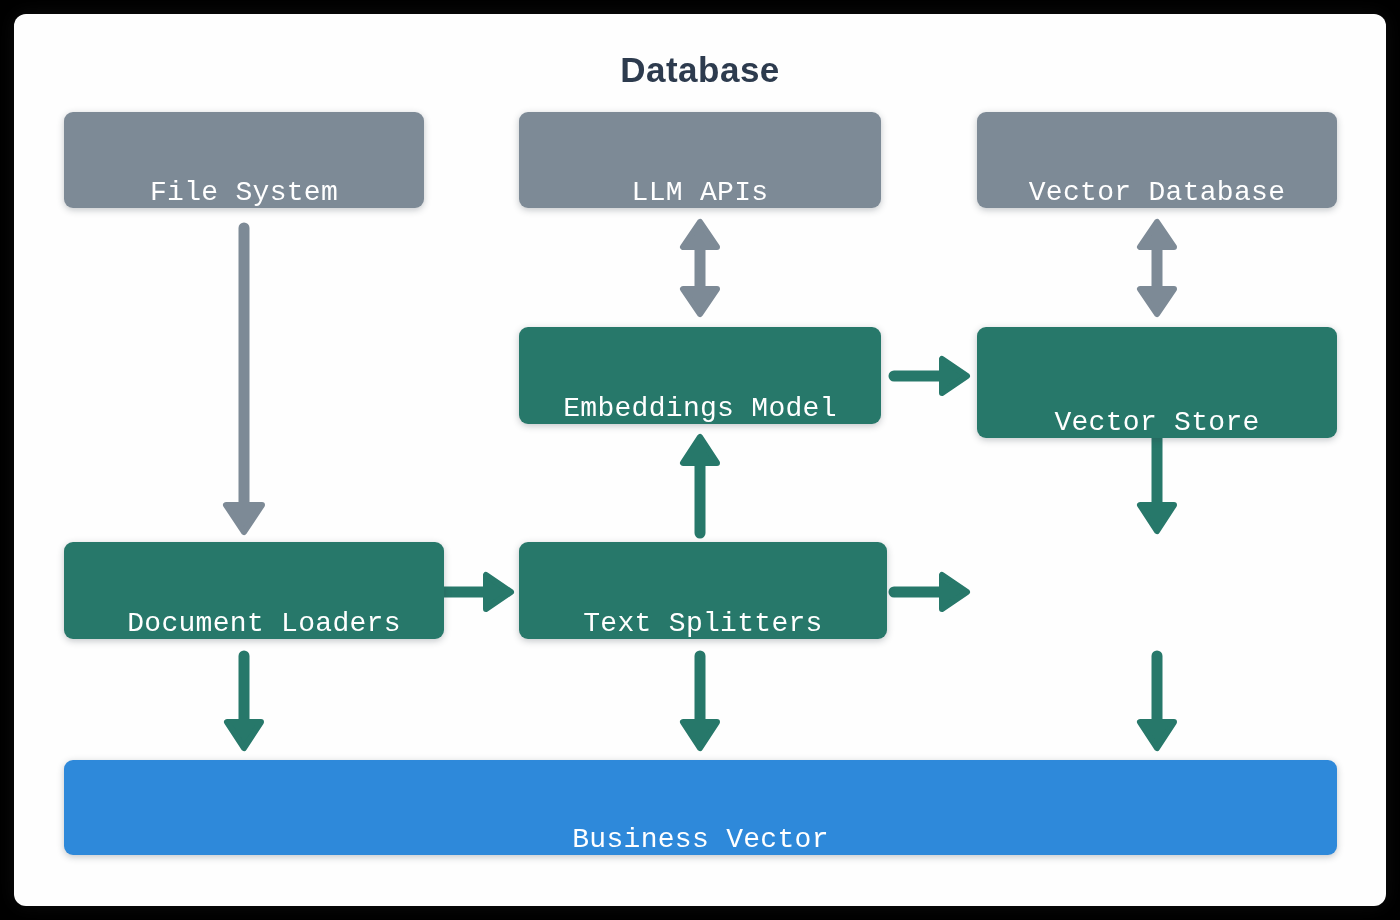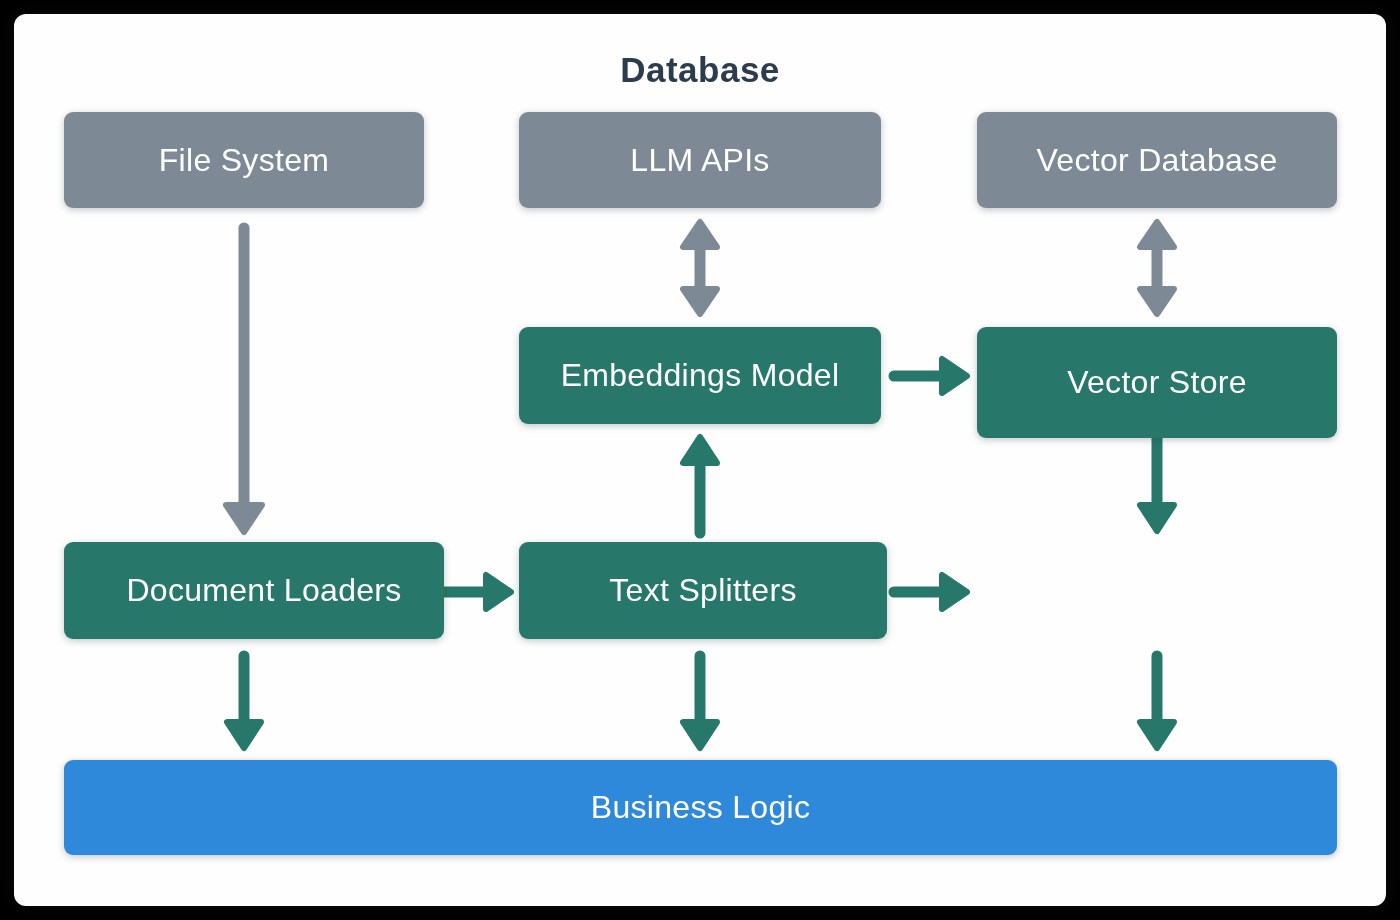--- a/index.html
+++ b/index.html
@@ -27,28 +27,29 @@
     width: 1400px;
     text-align: center;
     font-size: 35px;
     font-weight: 700;
     color: var(--c-title, #2d3b4e);
     letter-spacing: 0.5px;
   }
   .node {
     position: absolute;
     display: flex;
-    align-items: center;
+    align-items: flex-end;
     justify-content: center;
     border-radius: 9px;
     color: var(--c-node_text, #ffffff);
-    font-size: 32px;
+    font-size: 28px;
     font-weight: 500;
     letter-spacing: 0.3px;
     box-shadow: 0 2px 7px rgba(40,50,60,0.28);
+    font-family: Liberation Mono, monospace;
   }
   .node.gray  { background: var(--c-gray,  #7d8a96); }
   .node.green { background: var(--c-green, #27786a); }
   .node.blue  { background: var(--c-blue,  #2e89da); }
 
   
   #n-file-system      { left: 64px;  top: 112px; width: 360px; height: 96px; }
   #n-llm-apis         { left: 519px; top: 112px; width: 362px; height: 96px; }
   #n-vector-database  { left: 977px; top: 112px; width: 360px; height: 96px; }
   #n-embeddings-model { left: 519px; top: 327px; width: 362px; height: 97px; }
@@ -152,15 +153,15 @@
   <div class="node green" id="n-vector-store">
       <span>Vector Store</span>
     </div>
   <div class="node green" id="n-document-loaders">
       <span>Document Loaders</span>
     </div>
   <div class="node green" id="n-text-splitters">
       <span>Text Splitters</span>
     </div>
   <div class="node blue" id="n-business-logic">
-      <span>Business Logic</span>
+      <span>Business Vector</span>
     </div>
 </div>
 
 </body></html>

